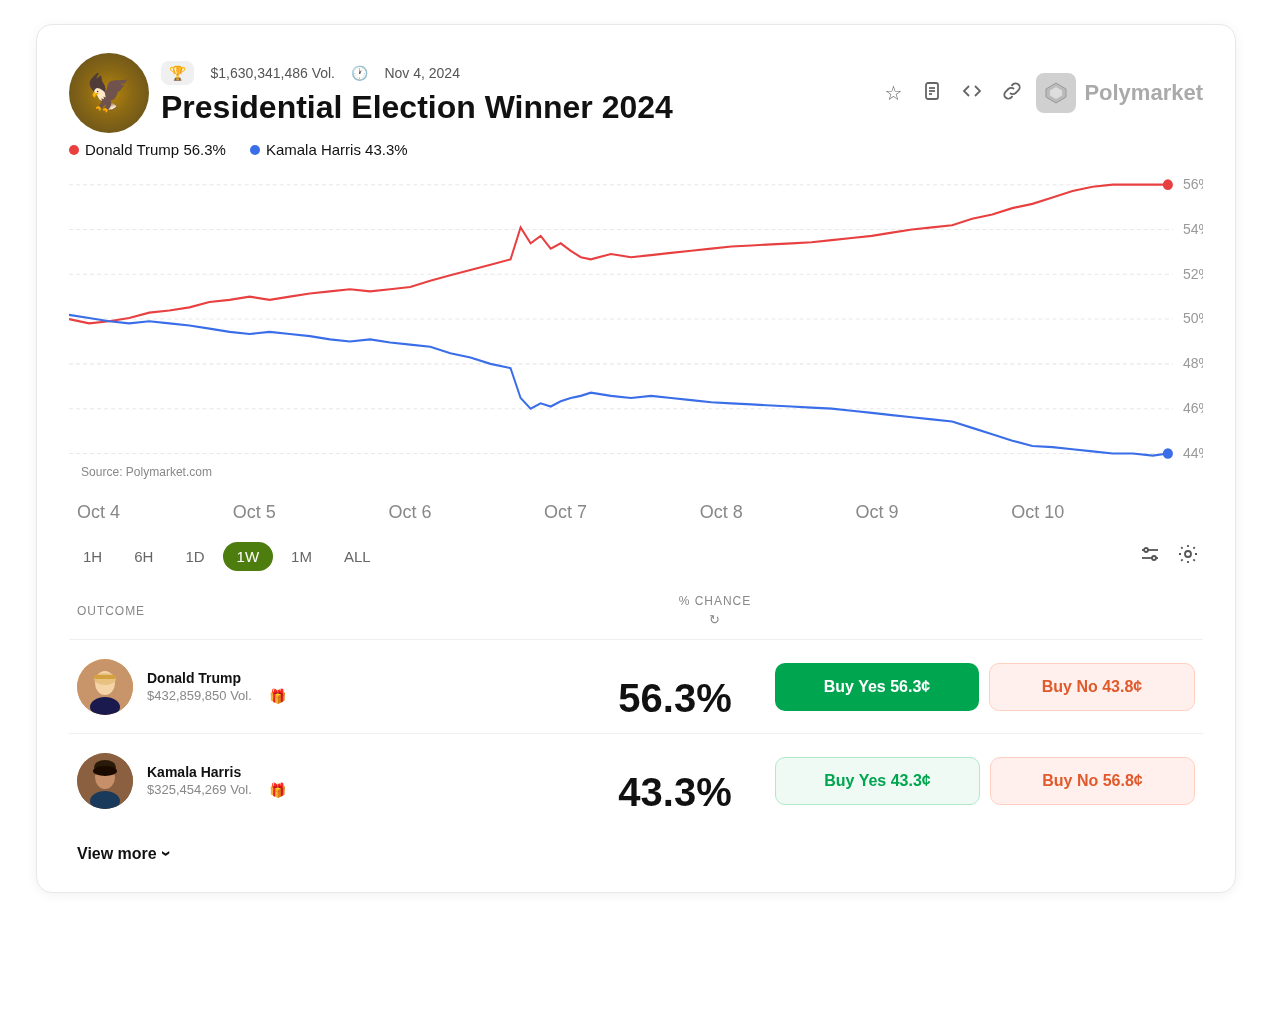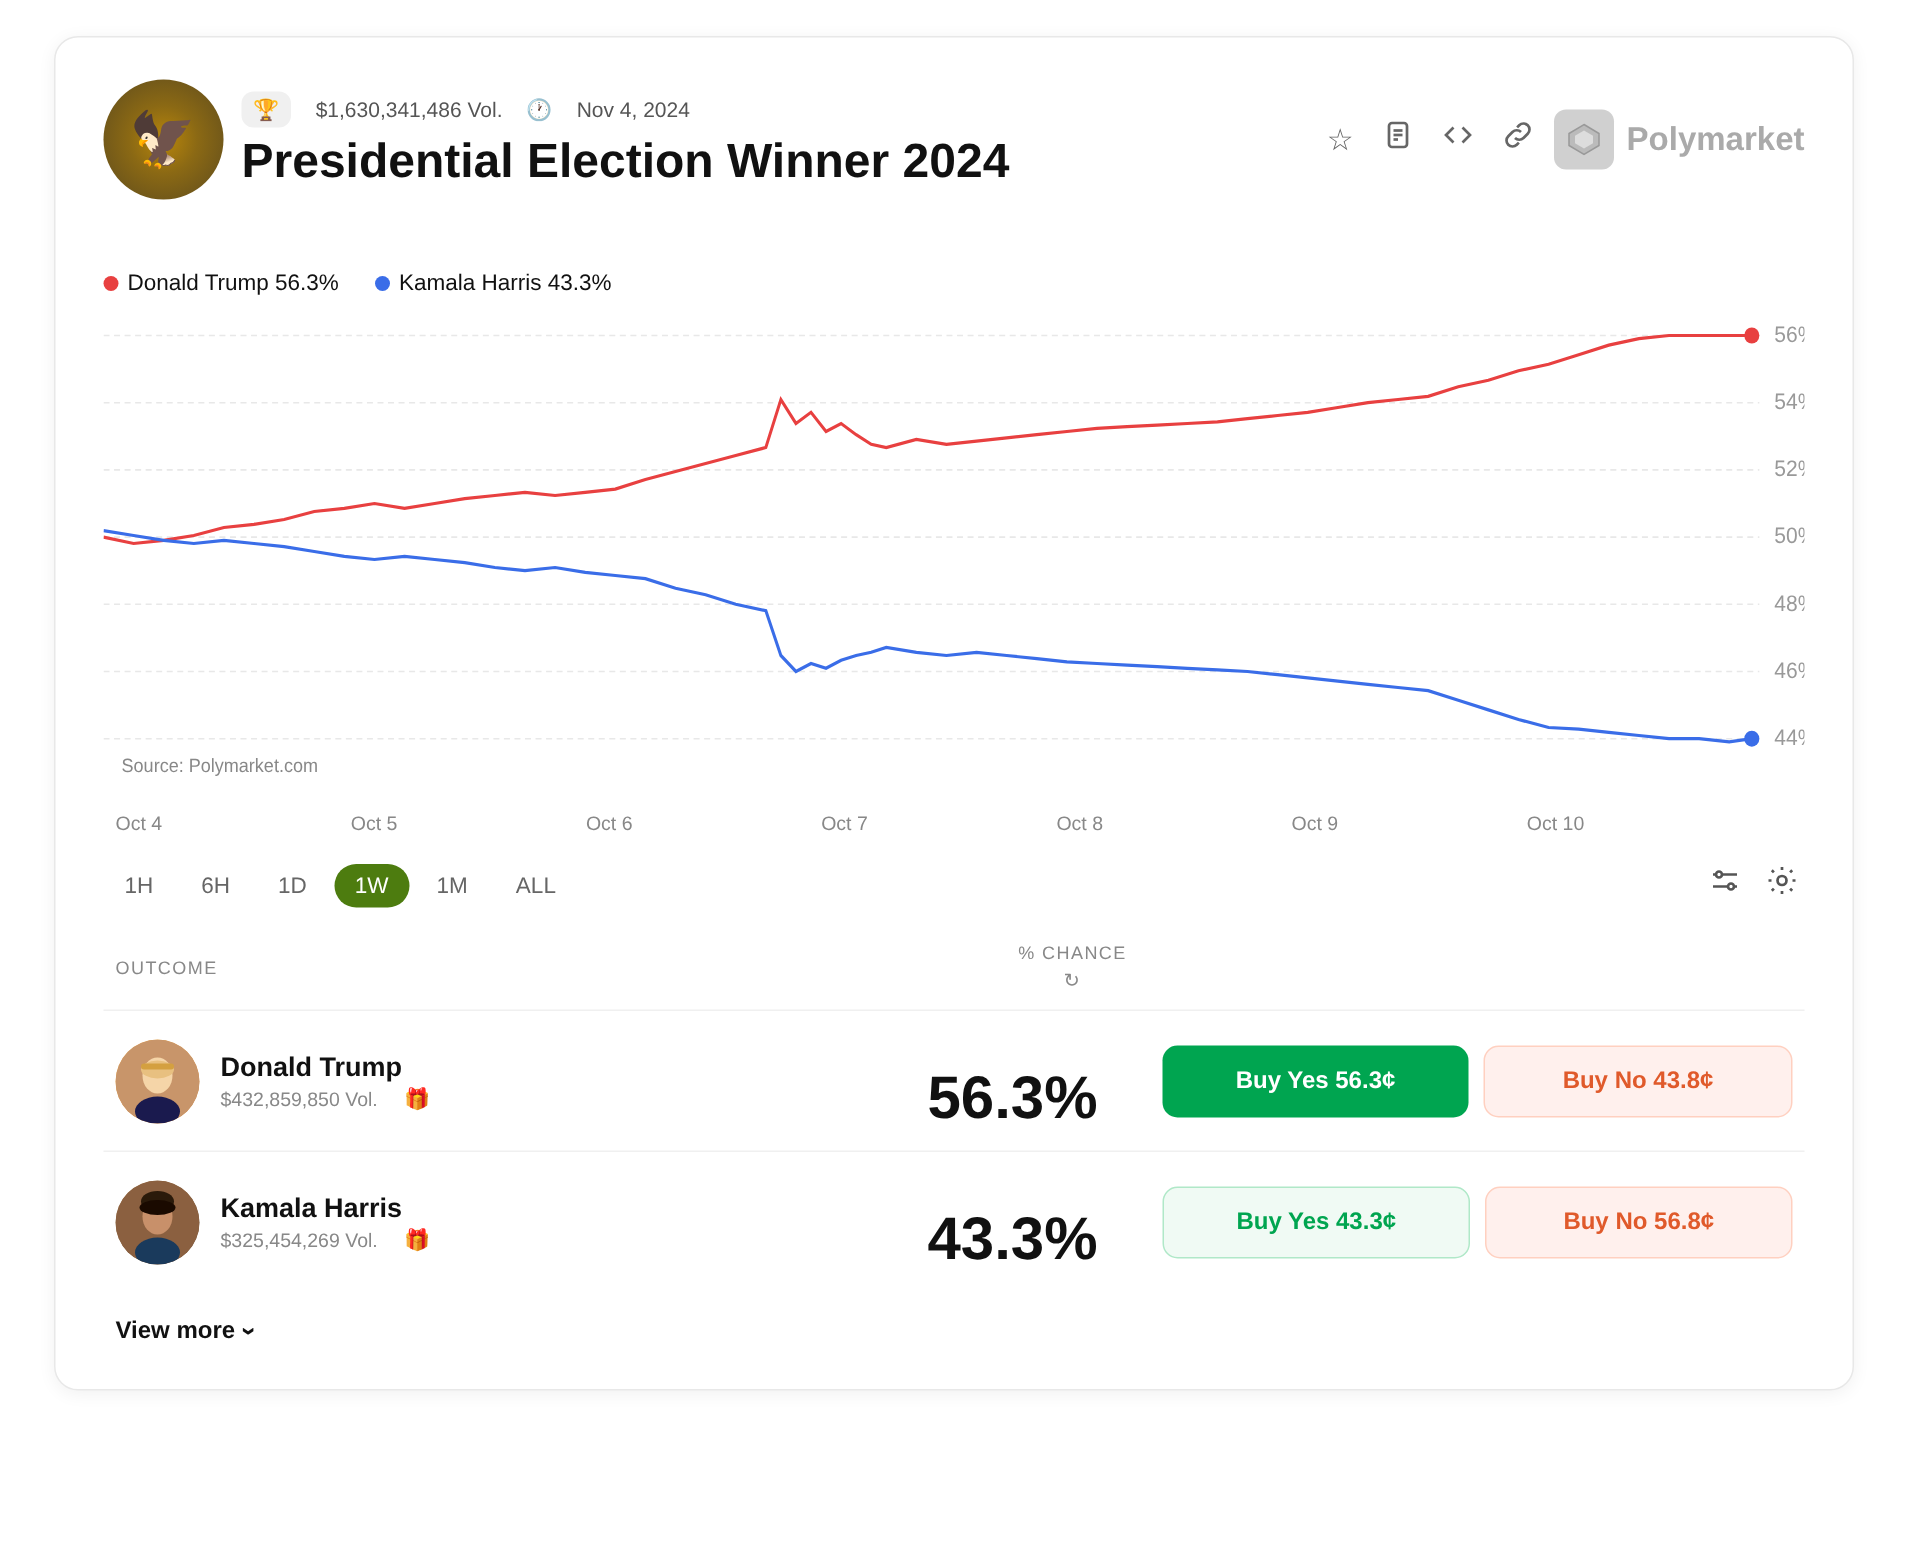--- a/index.html
+++ b/index.html
@@ -100,41 +100,40 @@
       display: flex;
       align-items: center;
       gap: 24px;
       margin-bottom: 16px;
       font-size: 15px;
     }
     .legend-item {
       display: flex;
       align-items: center;
       gap: 6px;
-      margin-top: 39px;
     }
     .dot {
       width: 10px;
       height: 10px;
       border-radius: 50%;
     }
     .chart-container {
       position: relative;
       height: 320px;
       margin-bottom: 8px;
     }
     .chart-svg {
       width: 100%;
       height: 100%;
     }
     .x-axis {
       display: flex;
       justify-content: space-between;
       padding: 0 8px;
-      font-size: 13px;
+      font-size: 18px;
       color: #888;
       margin-bottom: 16px;
     }
     .time-filters {
       display: flex;
       align-items: center;
       gap: 4px;
       margin-bottom: 20px;
     }
     .tf-btn {
@@ -201,21 +200,21 @@
       justify-content: center;
       font-size: 26px;
     }
     .avatar-trump {
       background: radial-gradient(circle at 40% 35%, #f4c87a 0%, #e8a855 40%, #c47c3a 80%, #8b5a2b 100%);
     }
     .avatar-harris {
       background: radial-gradient(circle at 40% 35%, #c8a882 0%, #a07850 40%, #6b4c30 80%, #3d2810 100%);
     }
     .candidate-name {
-      font-size: 18px;
+      font-size: 14px;
       font-weight: 700;
       color: #111;
     }
     .candidate-vol {
       font-size: 13px;
       color: #888;
       display: flex;
       align-items: center;
       gap: 18px;
       margin-top: 2px;

